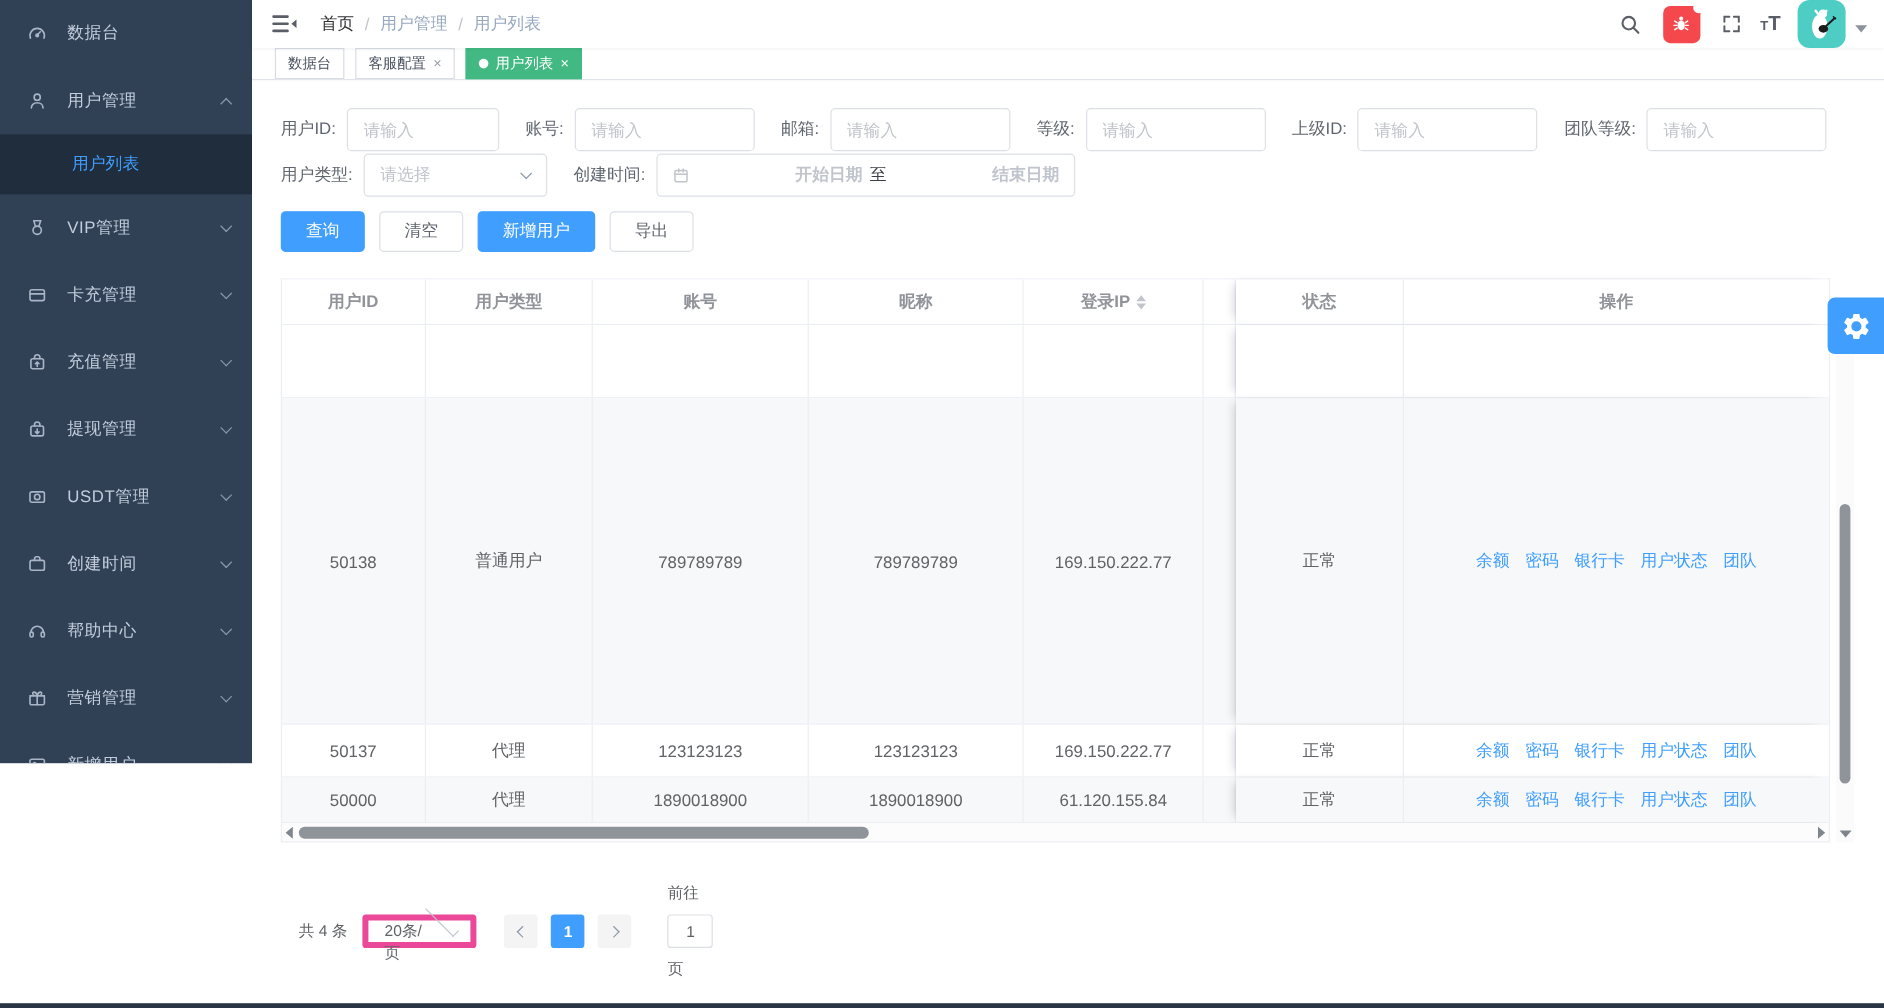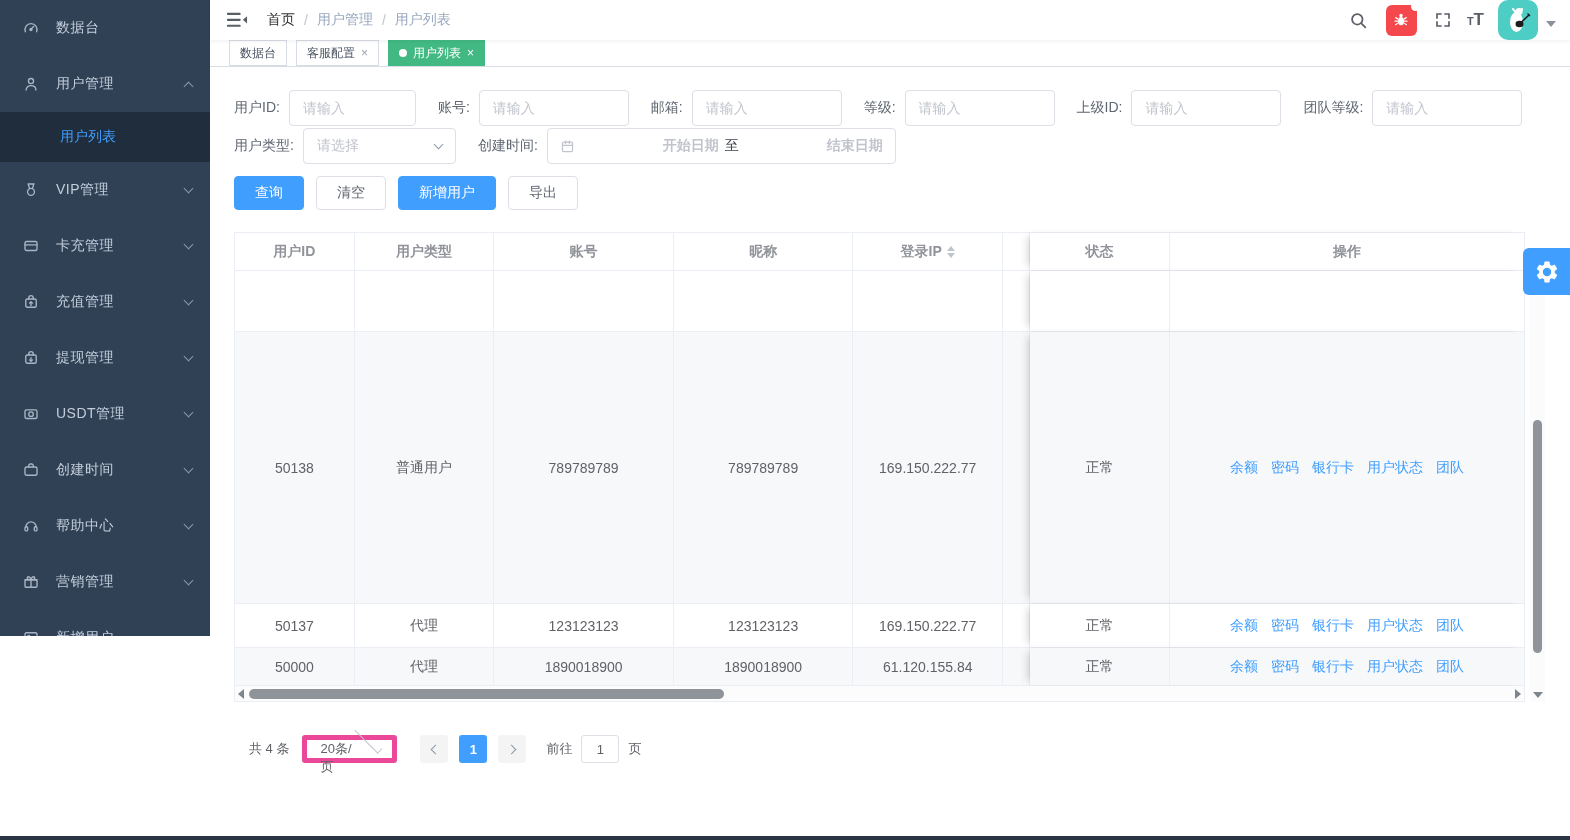--- a/index.html
+++ b/index.html
@@ -134,21 +134,21 @@
     font-size:13px; color:#606266; }
   .pg-total { margin-right:13px; }
   .pg-size { width:95px; height:28px; border:5px solid #ec4899; border-radius:3px;
     display:flex; padding:0 8px 0 13px; margin-right:23px; cursor:pointer; }
   .pg-size span { flex:1; color:#606266; }
   .pg-size .chev { border-color:#c0c4cc; }
   .pg-btn { width:28px; height:28px; border-radius:3px; background:#f4f4f5; color:#c0c4cc;
     display:flex; align-items:center; justify-content:center; margin-right:11px;
     font-size:13px; cursor:pointer; font-weight:700; }
   .pg-btn.cur { background:#409eff; color:#fff; margin-right:11px; }
-  .pg-jump { display:flex; align-items:center; margin-left:9px; gap:9px; }
+  .pg-jump { display:flex; margin-left:19px; gap:9px;flex-direction:column; }
   .pg-input { width:38px; height:28px; border:1px solid #dcdfe6; border-radius:3px;
     text-align:center; font-size:13px; color:#606266; outline:none;
     font-family:"Liberation Sans","DejaVu Sans",sans-serif; }
 
   .bottom-strip { position:absolute; left:0; bottom:0; width:1570px; height:4px;
     background:#2a3544; z-index:30; }
 </style>
 </head>
 <body>
 

